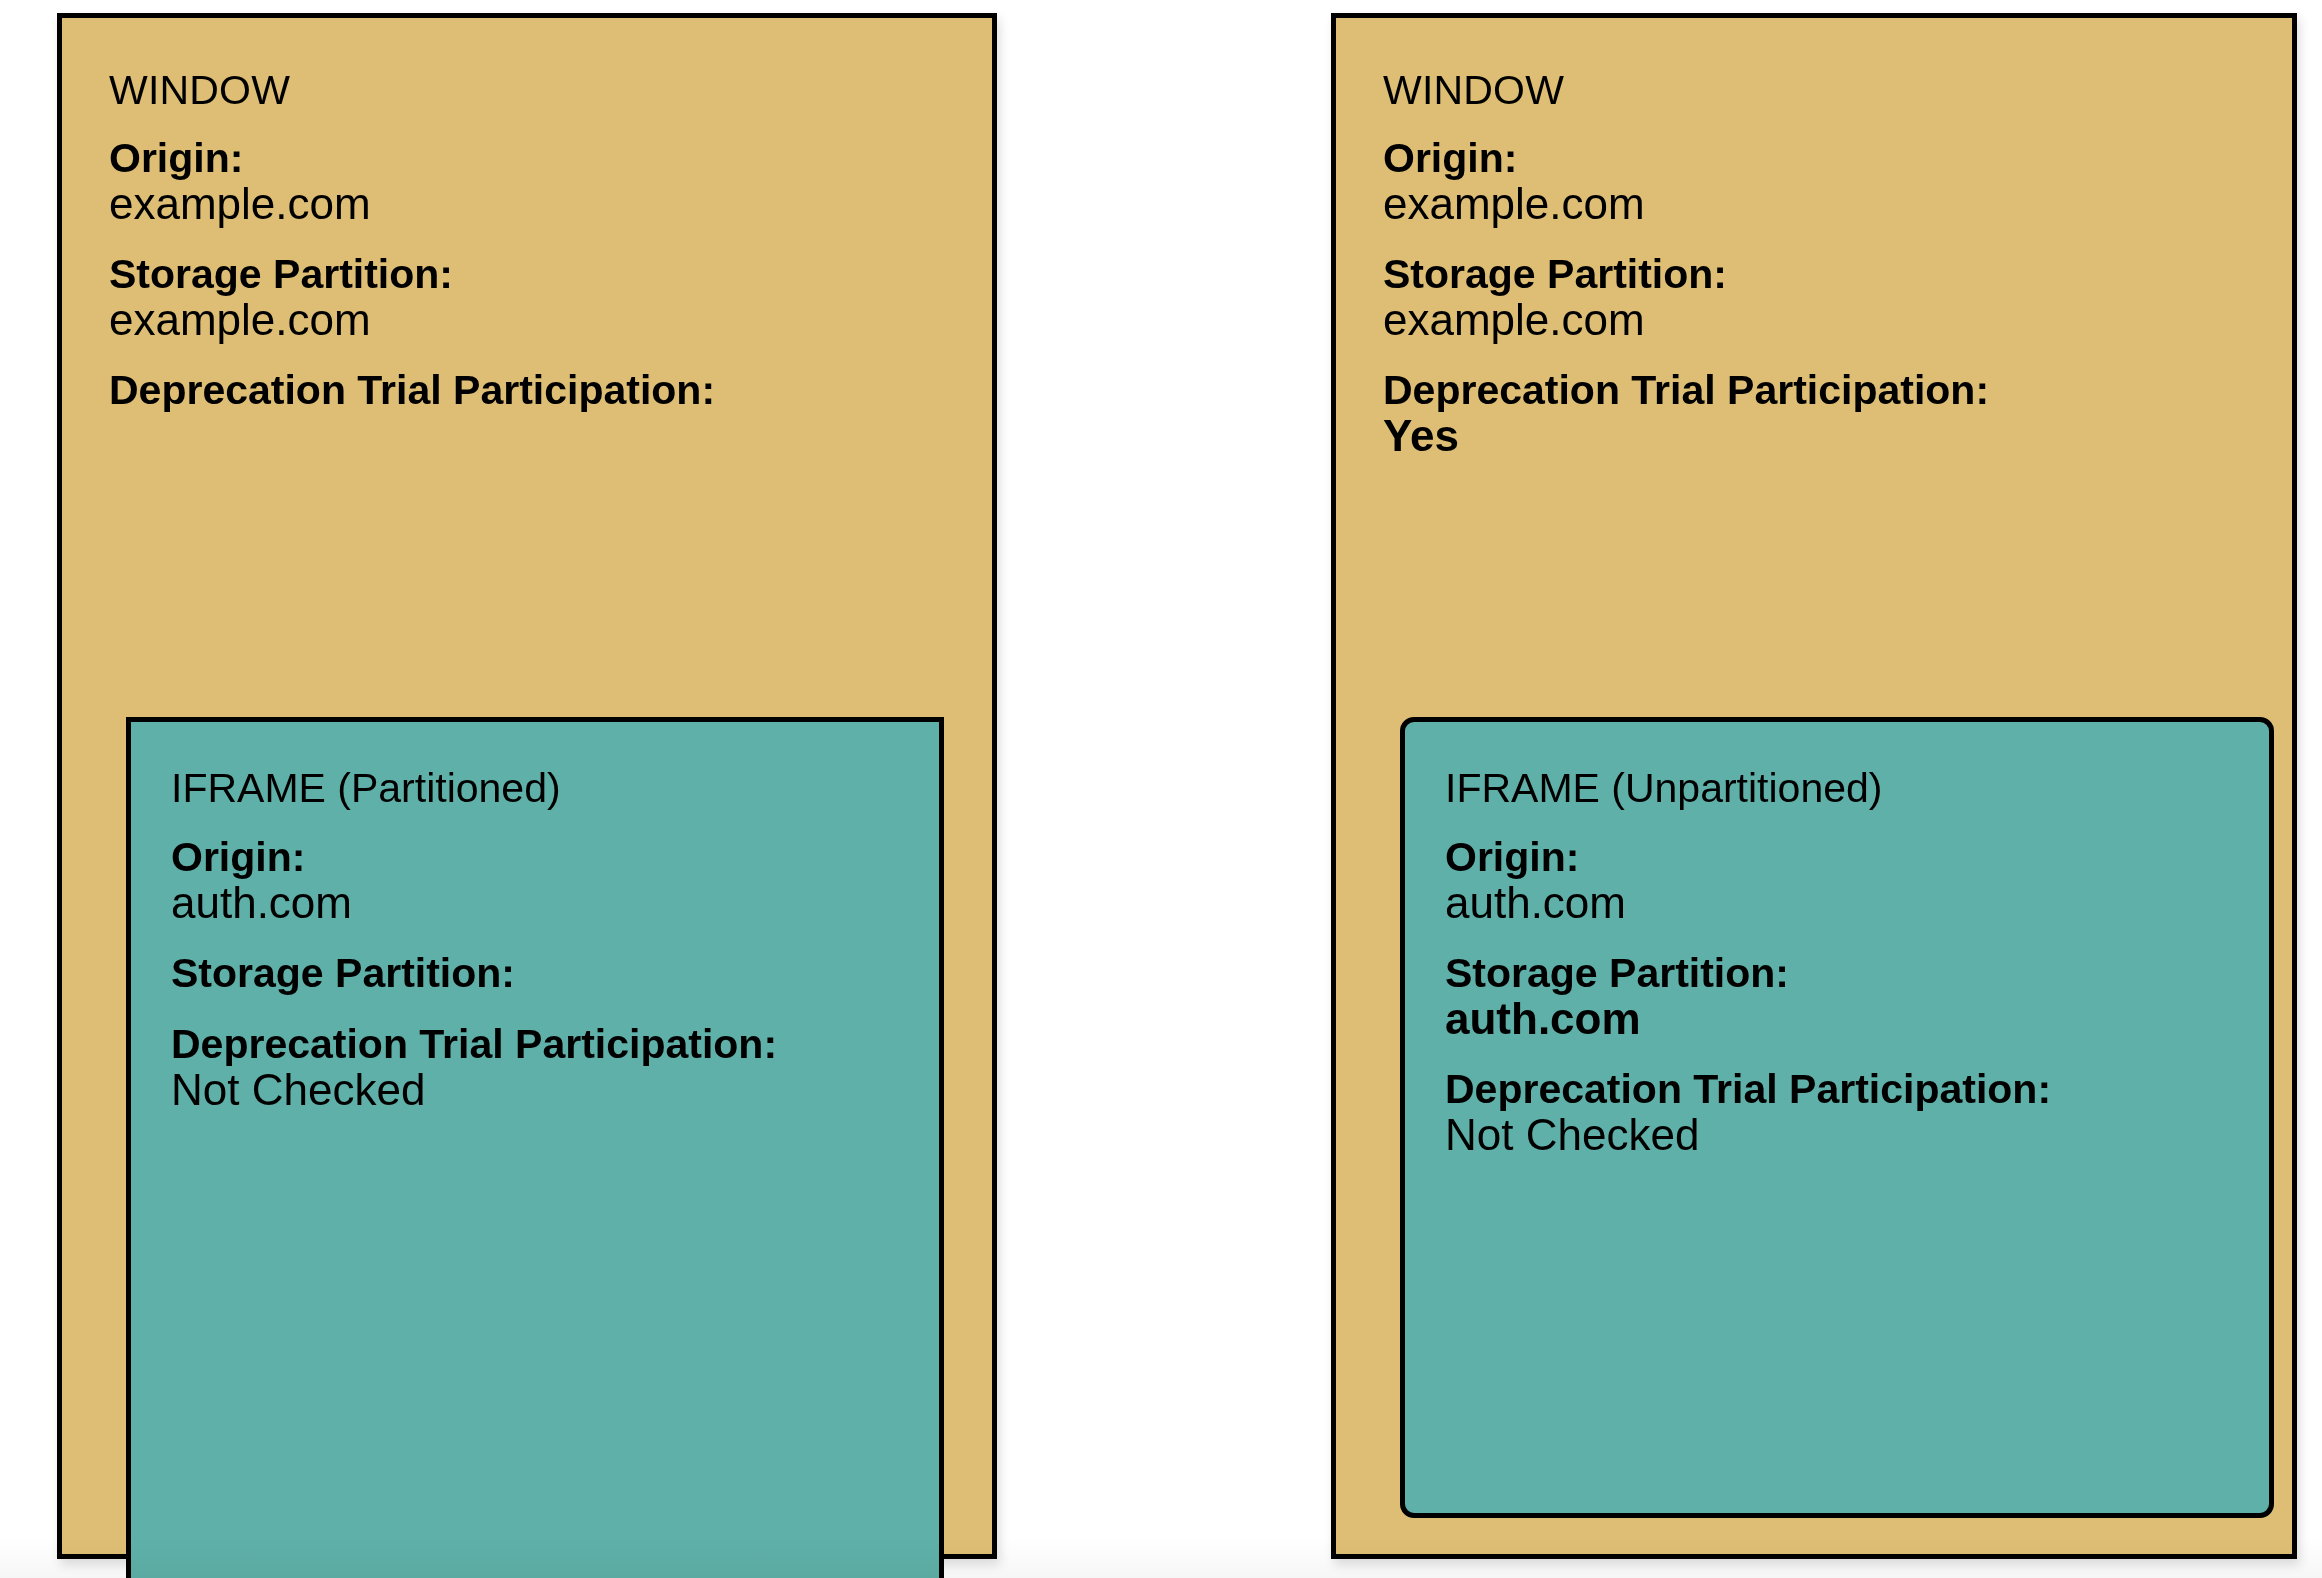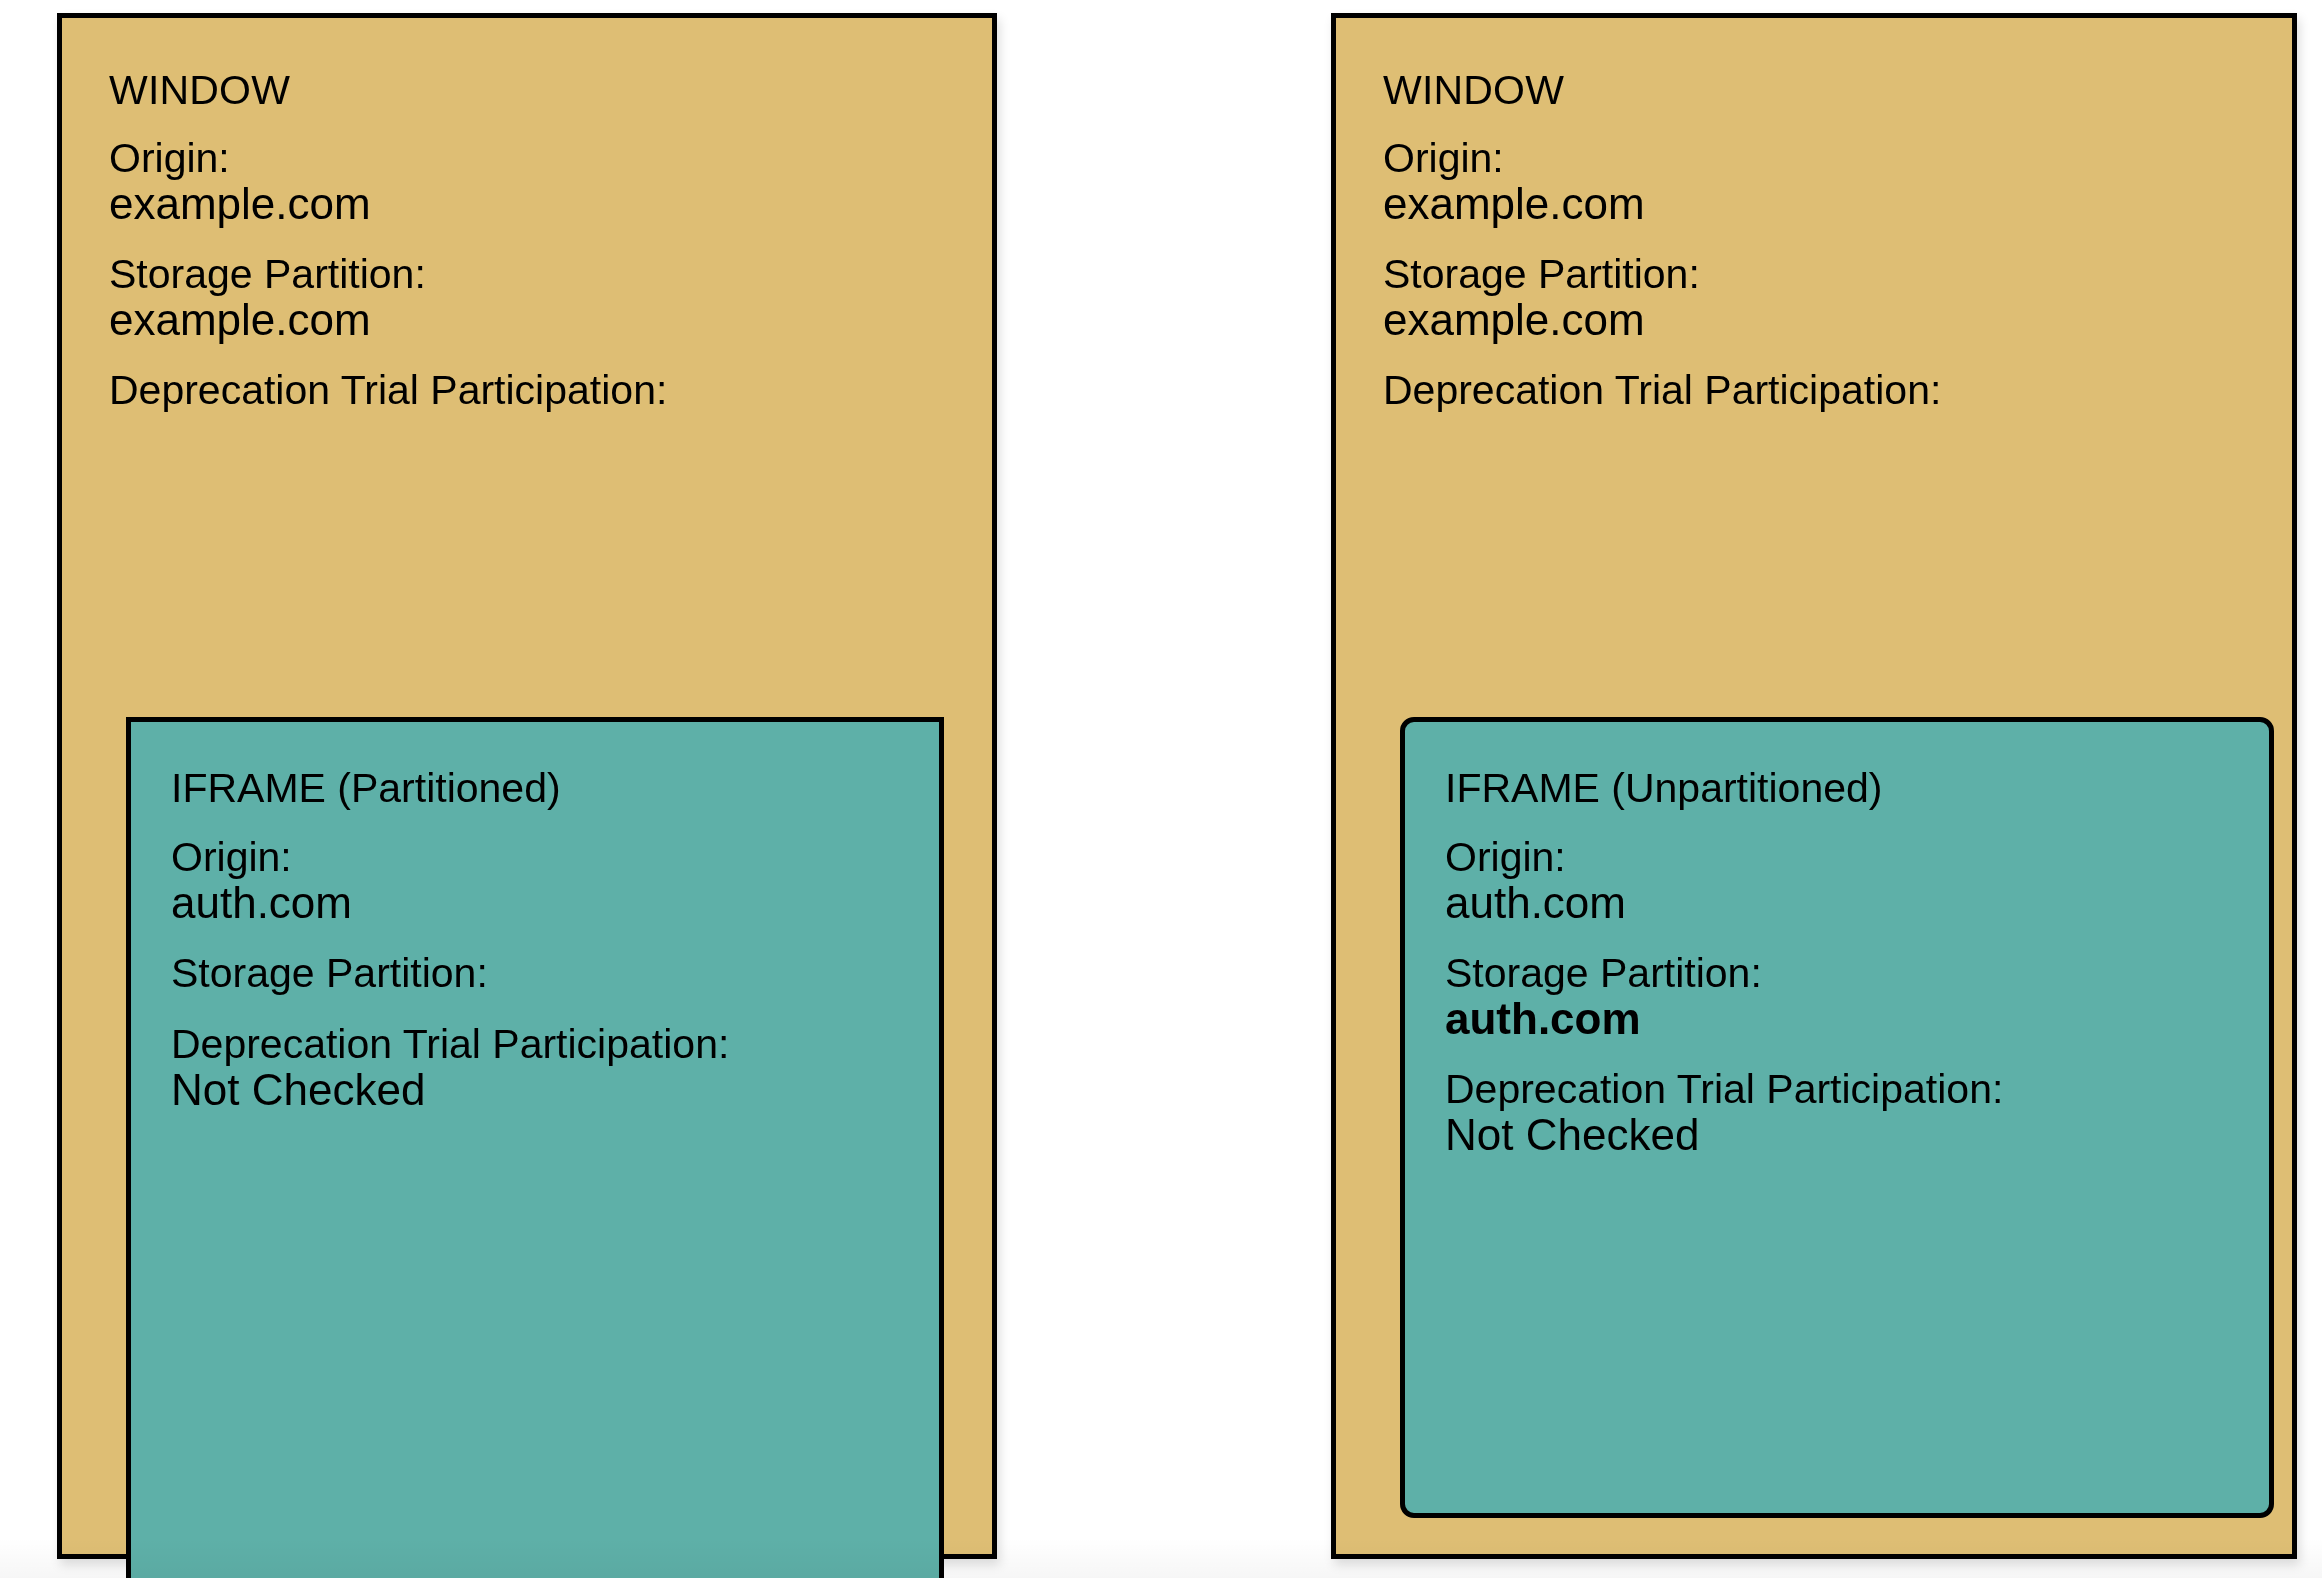--- a/index.html
+++ b/index.html
@@ -53,20 +53,21 @@
 
   .field {
     margin-bottom: 26px;
   }
   .field:last-child { margin-bottom: 0; }
 
   .field-label {
     font-size: 41px;
     line-height: 45px;
     white-space: nowrap;
+    font-weight: bold;
   }
   .field-value {
     font-size: 44px;
     line-height: 45px;
     white-space: nowrap;
   }
   .field-value.bold {
     font-weight: bold;
   }
 
@@ -169,20 +170,21 @@
         <div class="field-value">example.com</div>
       </div>
 
       <div class="field">
         <div class="field-label">Storage Partition:</div>
         <div class="field-value">example.com</div>
       </div>
 
       <div class="field">
         <div class="field-label">Deprecation Trial Participation:</div>
+        <div class="field-value bold">Yes</div>
       </div>
 
     </div>
 
     <div class="iframe-box" id="iframe-right">
 
       <div class="iframe-title">IFRAME (Unpartitioned)</div>
 
       <div class="iframe-fields">
 

